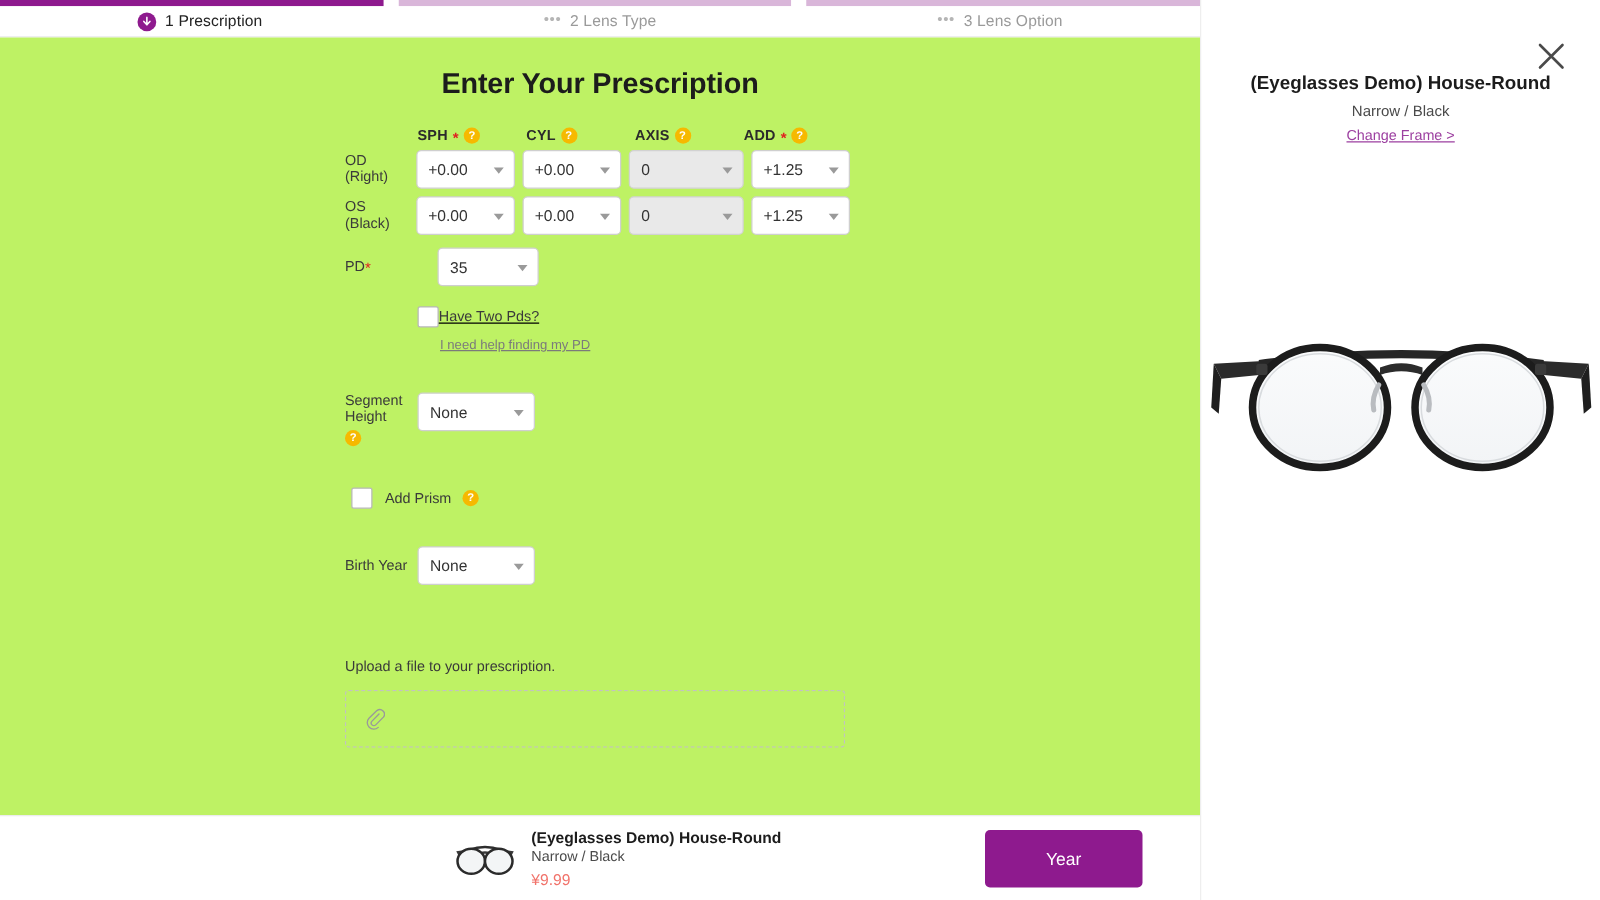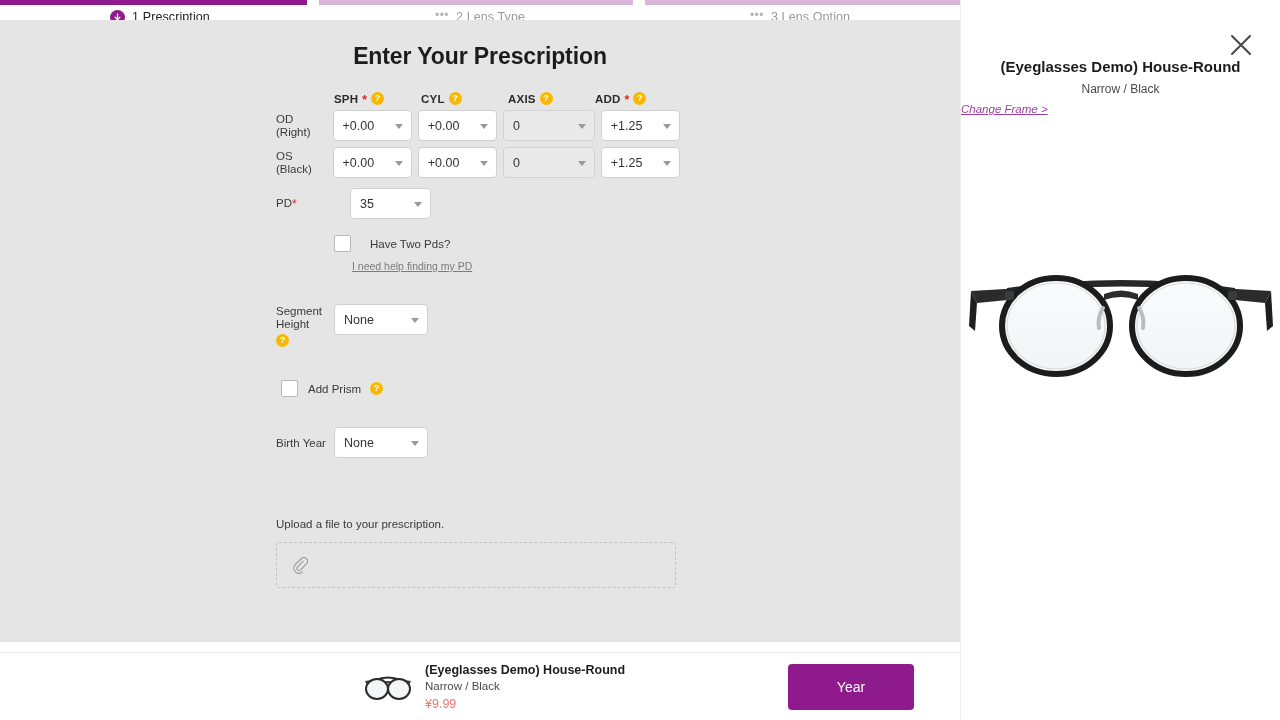--- a/index.html
+++ b/index.html
@@ -72,24 +72,24 @@
   .back-arrow {
     position: absolute;
     left: 26px; top: 36px;
     width: 28px; height: 26px;
     cursor: pointer;
   }
 
   
   .main-pane {
     position: absolute;
-    left: 0; top: 20px;
+    left: 0; top: 30px;
     width: 960px;
     height: 622px;
-    background: #e5e5e5;
+    background: #bef264;
     overflow: hidden;
   }
 
   .page-title {
     text-align: center;
     font-size: 23px;
     font-weight: bold;
     color: #1c1c1c;
     margin-top: 23px;
     letter-spacing: -0.1px;
@@ -172,23 +172,24 @@
     border-right: 4px solid transparent;
     border-top: 5px solid #9a9a9a;
   }
   .sel.w94 { width: 94px; }
 
   .pd-row { display: flex; align-items: center; margin-top: 10px; gap: 16px; }
 
   .chk-line {
     display: flex;
     align-items: center;
-    gap: 19px;
+    gap: 0;
     margin-left: 58px;
     margin-top: 16px;
+    text-decoration: underline;
   }
   .checkbox {
     width: 17px; height: 17px;
     border: 1px solid #b8b8b8;
     border-radius: 2px;
     background: #fff;
     flex: none;
     cursor: pointer;
   }
   .chk-label { font-size: 11.5px; color: #3a3a3a; }
@@ -277,26 +278,26 @@
     padding: 0 6px;
   }
   .rp-sub {
     text-align: center;
     font-size: 12px;
     color: #4a4a4a;
     margin-top: 7px;
   }
   .rp-link {
     display: block;
+    text-align: center;
     font-size: 11.5px;
     color: #9c3fa0;
     text-decoration: underline;
     margin-top: 7px;
     cursor: pointer;
-    font-style: italic;
   }
   .rp-image {
     position: absolute;
     top: 258px; left: 0;
     width: 320px; height: 135px;
   }
 
   
   .bottom-bar {
     position: absolute;

